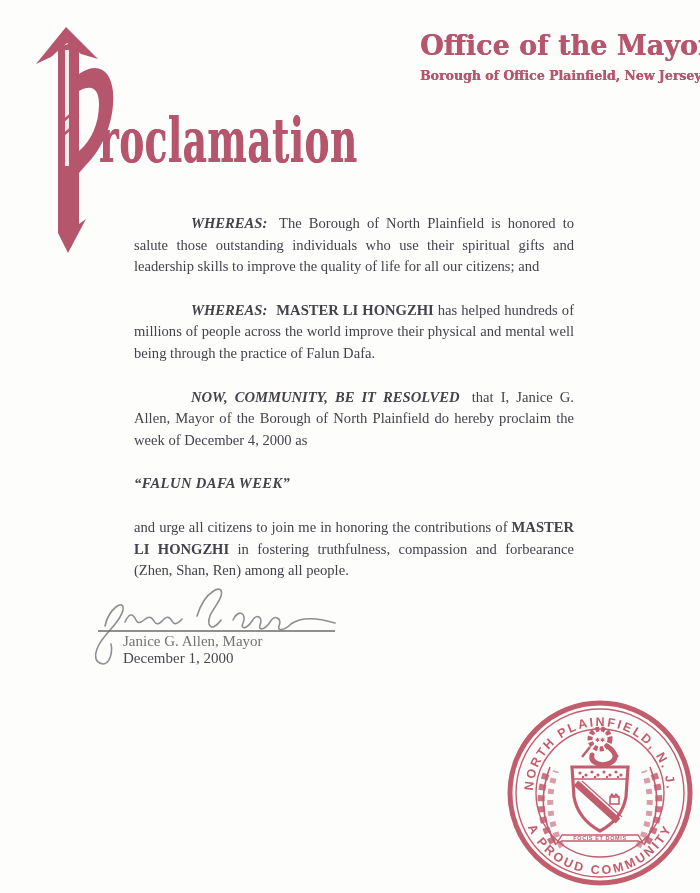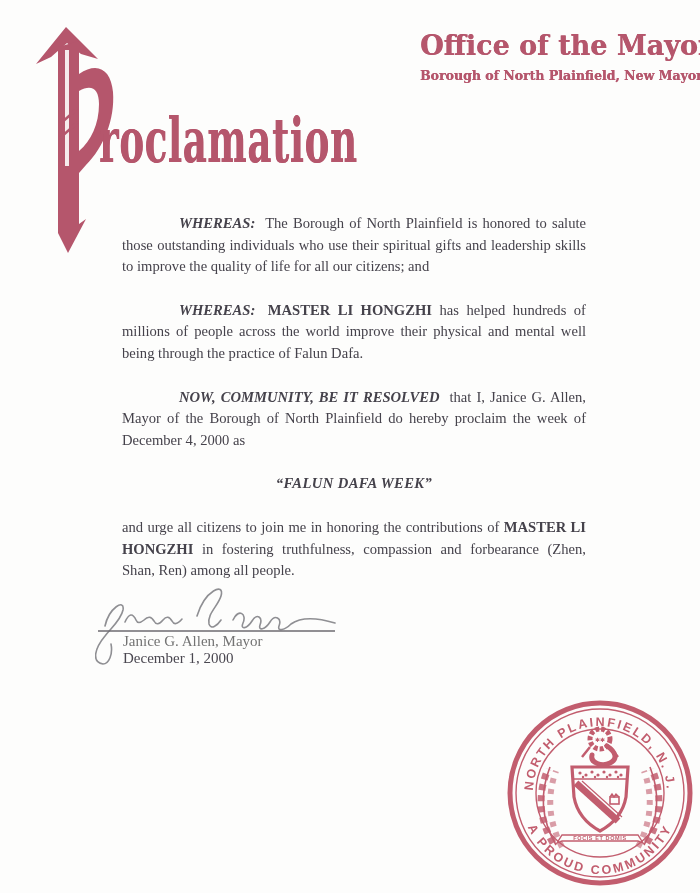--- a/index.html
+++ b/index.html
@@ -37,26 +37,26 @@
     transform:scaleX(.60);transform-origin:left top;
     text-shadow:.5px 0 0 #b5566c;
     white-space:nowrap;
   }
   
   .doc-body{
     position:absolute;left:122px;top:213px;width:464px;
     font-size:14.6px;line-height:21.6px;color:#45424b;
     text-align:justify;
   }
-  .doc-body p{margin:0 0 22px;text-indent:57px;}
+  .doc-body p{margin:0 12px 22px;text-indent:57px;}
   .doc-body p.no-indent{text-indent:0;}
   .lead{font-weight:bold;font-style:italic;margin-right:5px;}
   .strong{font-weight:bold;}
   .week-line{
-    text-align:center;font-weight:bold;font-style:italic;
+    text-align:left;font-weight:bold;font-style:italic;
     margin:25px 0 23px;text-indent:0 !important;letter-spacing:.4px;
   }
   
   .signature-block{position:absolute;left:95px;top:586px;width:260px;}
   .signature-svg{position:absolute;left:0;top:0;}
   .sig-name{
     position:absolute;left:28px;top:47px;
     font-size:15px;color:#737373;white-space:nowrap;
   }
   .sig-date{
@@ -66,21 +66,21 @@
   
   .seal{position:absolute;left:504px;top:697px;}
 </style>
 </head>
 <body>
 
 <div class="page">
 
   <header class="letterhead">
     <div class="office-title">Office of the Mayor</div>
-    <div class="office-subtitle">Borough of North Plainfield, New Mayor</div>
+    <div class="office-subtitle">Borough of Office Plainfield, New Jersey</div>
   </header>
 
   <svg class="initial-p" width="110" height="232" viewBox="0 0 110 232" aria-hidden="true">
     <g fill="#b5566c" stroke="none">
 
       <path d="M32,1 L64,33 L47,28 L33,17 L17,31 L2,38 Z"></path>
 
       <path d="M24,21 L45,15 L45,198 L52,193 L34,227 L24,207 Z"></path>
 
       <path d="M45,48 C64,35 77,44 79,66 C81,93 70,121 52,139 L45,147 L45,125

